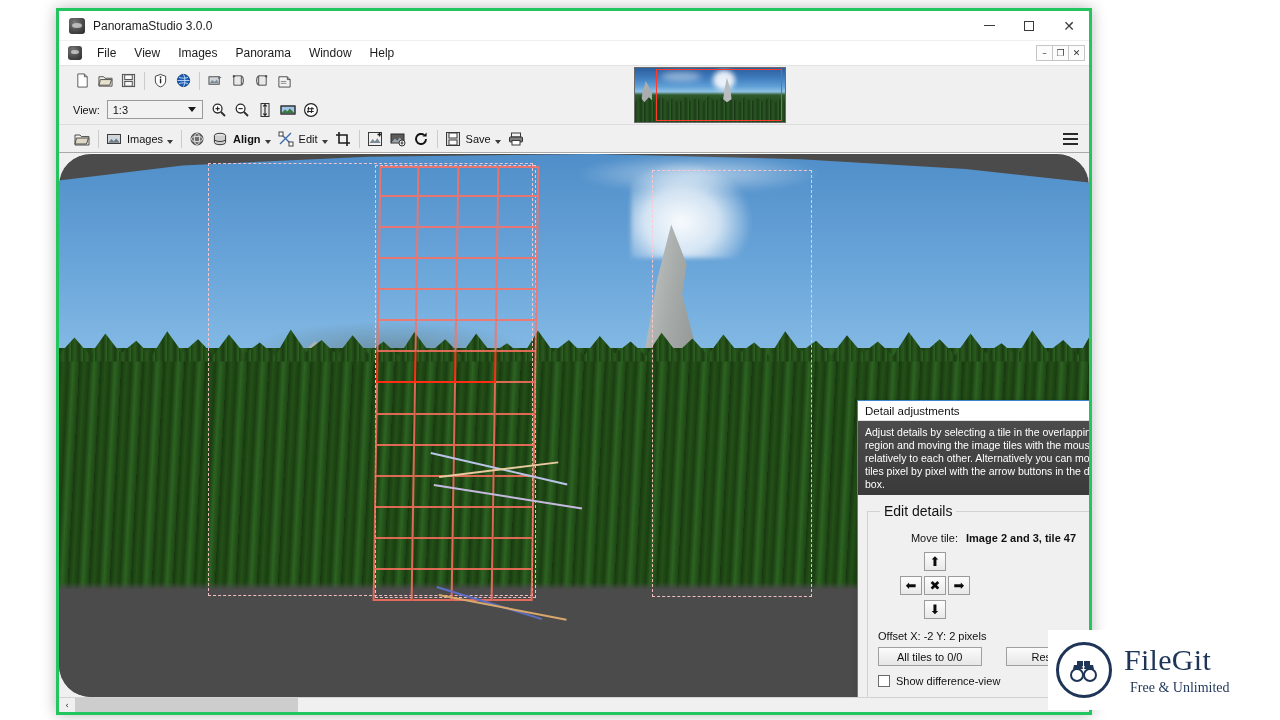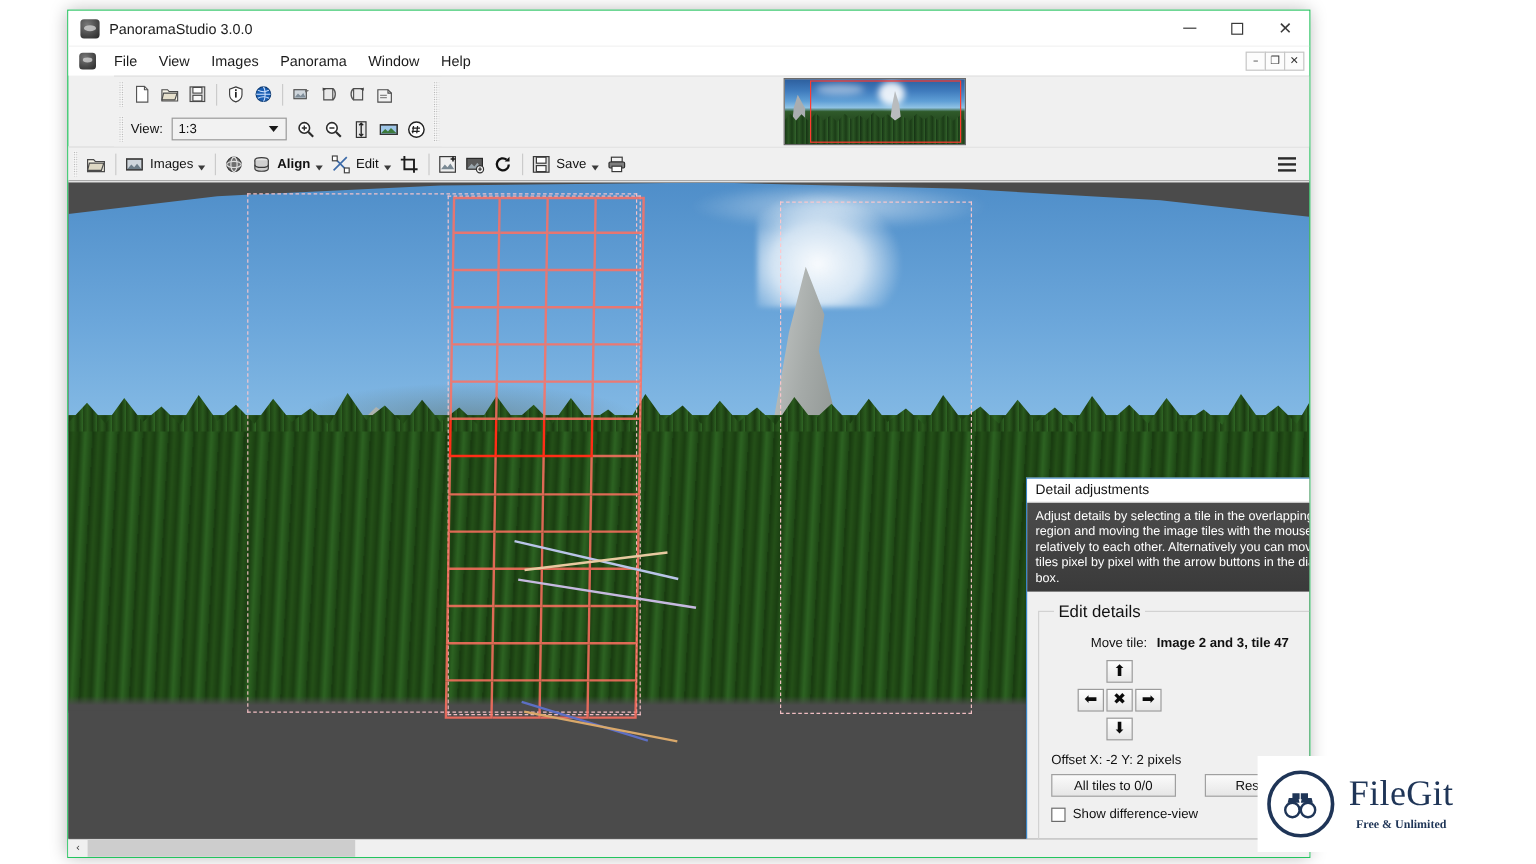--- a/index.html
+++ b/index.html
@@ -10,21 +10,21 @@
     overflow: hidden;
     position: relative;
   }
 
   
   #app-window {
     position: absolute;
     left: 56px; top: 8px;
     width: 1036px; height: 707px;
     background: #f0f0f0;
-    border: 1px solid #22c55e;
+    border: 3px solid #22c55e;
     box-shadow: 0 0 14px rgba(0,0,0,0.28);
     display: flex; flex-direction: column;
   }
 
   
   #titlebar {
     height: 30px; background: #ffffff;
     display: flex; align-items: center;
     flex: 0 0 30px;
     border-bottom: 1px solid #f0f0f0;
@@ -82,21 +82,20 @@
     font-size: 9px; color: #333; font-family: "DejaVu Sans", sans-serif;
   }
 
   
   #toolband {
     flex: 0 0 58px;
     background: #f0f0f0;
     display: flex;
     border-top: 1px solid #e2e2e2;
     position: relative;
-    margin-left: 38px;
   }
   .tb-left { display: flex; flex-direction: column; }
   .tb-row {
     height: 29px; display: flex; align-items: center;
     padding-left: 4px;
   }
   .grip {
     width: 4px; height: 21px; margin-right: 4px; flex: none;
     background-image: radial-gradient(#ffffff 35%, transparent 36%),
                       radial-gradient(#a8a8a8 35%, transparent 36%);
@@ -203,20 +202,21 @@
     display: flex; flex-direction: column; justify-content: center;
     align-items: center; gap: 3px;
   }
   #hamburger span { display: block; width: 15px; height: 2px; background: #2a2a2a; }
 
   
   #canvas {
     flex: 1 1 auto; position: relative; overflow: hidden;
     background: #4b4b4b;
     border-top: 1px solid #ffffff;
+    border-radius: 32px;
   }
   
   #pano {
     position: absolute; left: 0; right: 0; top: 0; height: 440px;
   }
   #pano .sky {
     position: absolute; inset: 0;
     background: linear-gradient(to bottom, #4f8ec9 0%, #6ba6da 26%, #8cc0e8 52%, #aed4ef 78%, #c8e1f4 100%);
     clip-path: polygon(0% 6%, 12% 2.6%, 30% 0.6%, 52% 0%, 72% 1.2%, 88% 3.4%, 100% 6.5%,
                        100% 100%, 0% 100%);
@@ -438,22 +438,22 @@
   }
   #fg-badge .binoc {
     position: absolute; left: 50%; top: 52%; transform: translate(-50%,-50%);
     width: 34px; height: 24px;
   }
   #fg-text { margin-left: 12px; }
   #fg-name { font-family: "Liberation Serif", serif; font-size: 30px; color: #1f3557; line-height: 1; letter-spacing: .3px; }
   #fg-sub-wrap { display: flex; align-items: center; margin-top: 5px; }
   .fg-rule { height: 3px; background: #1f3557; flex: 1; }
   #fg-sub {
-    font-family: "Liberation Serif", serif; font-size: 10px; color: #1f3557;
-    padding: 0 6px; white-space: nowrap; font-weight: bold;
+    font-family: "Liberation Serif", serif; font-size: 14px; color: #1f3557;
+    padding: 0 6px; white-space: nowrap; font-weight: normal;
   }
 </style>
 </head>
 <body>
 
 <div id="app-window">
 
   <div id="titlebar">
     <div id="app-icon"></div>
     <div id="app-title">PanoramaStudio 3.0.0</div>

